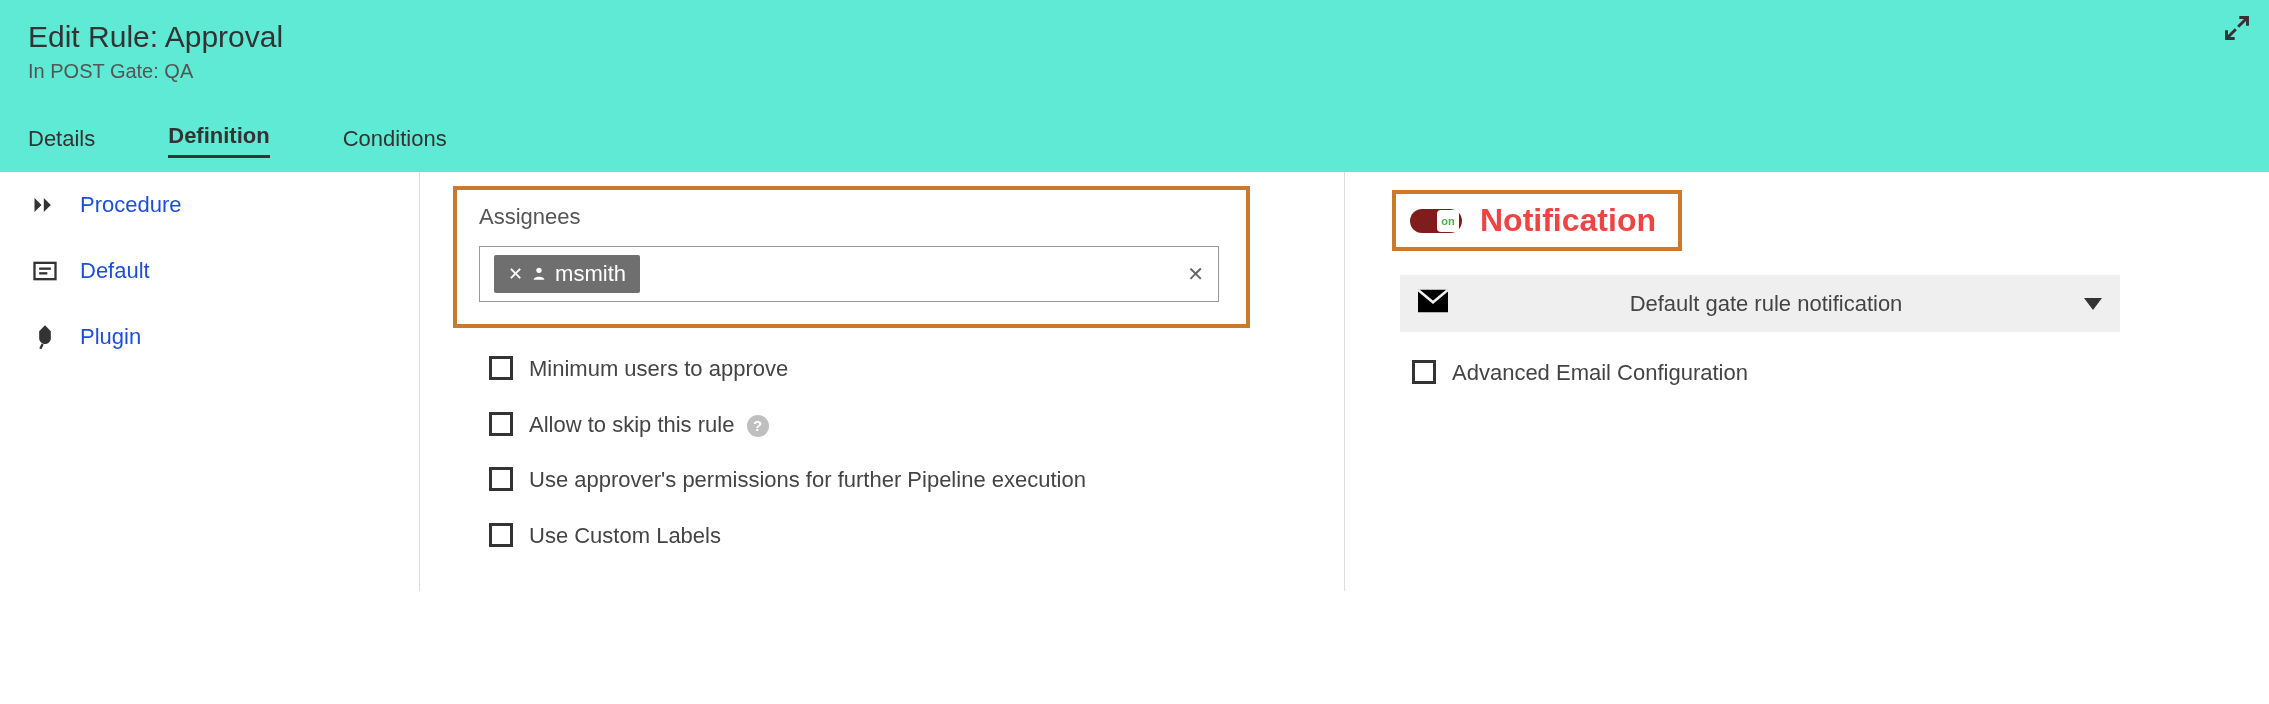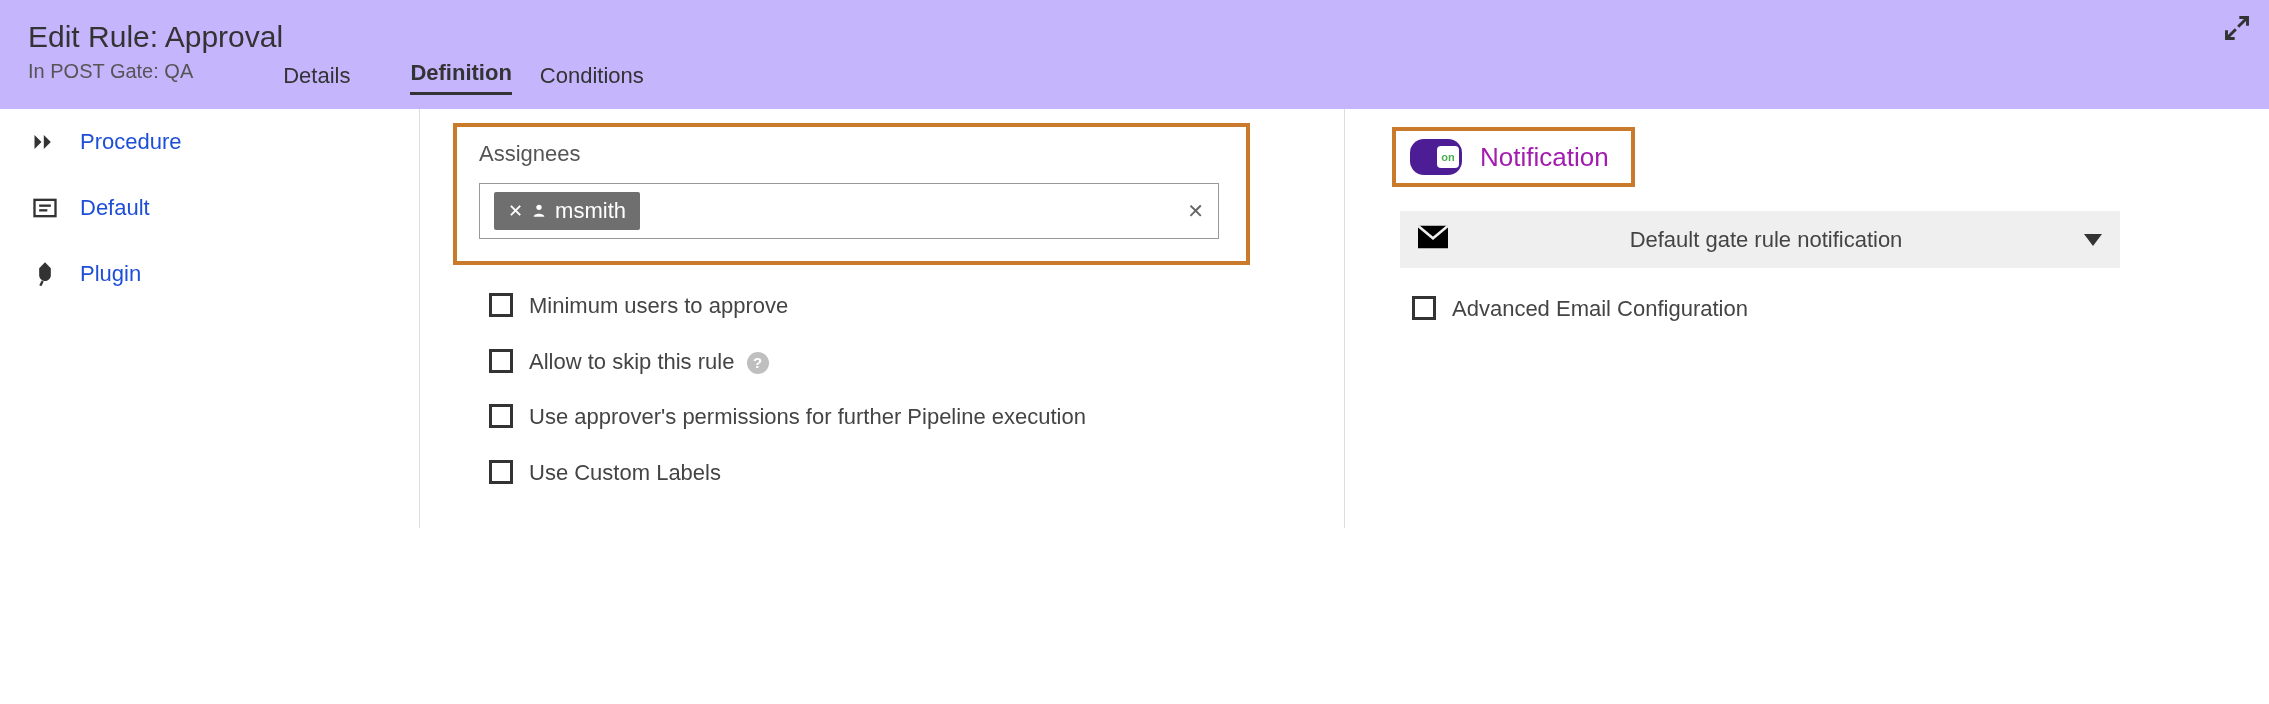--- a/index.html
+++ b/index.html
@@ -4,32 +4,34 @@
 <style>
   * { box-sizing: border-box; margin: 0; padding: 0; }
   body {
     font-family: "Segoe UI", Arial, sans-serif;
     font-size: 20px;
     color: #333;
     background: #fff;
     width: 2269px;
   }
   .header {
-    background: #c4b5fd;
+    background: #5eead4;
     padding: 20px 28px 14px 28px;
     display: flex;
+    justify-content: space-between;
     align-items: flex-start;
     position: relative;
+    flex-direction: column;
   }
   .header-left { display: flex; flex-direction: column; gap: 6px; }
   .title { font-size: 30px; font-weight: 400; color: #333; }
   .subtitle { font-size: 20px; color: #555; }
-  .header-right { display: flex; align-items: flex-end; gap: 28px; margin-top: 40px; margin-right: 6px; }
+  .header-right { display: flex; align-items: flex-end; gap: 73px; margin-top: 40px; margin-right: 6px; }
   .tab { font-size: 22px; color: #333; cursor: pointer; padding-bottom: 6px; }
-  .tab.active { font-weight: 600; border-bottom: 3px solid #333; margin-left: 32px; }
+  .tab.active { font-weight: 600; border-bottom: 3px solid #333; }
   .expand-icon { position: absolute; top: 14px; right: 18px; cursor: pointer; }
   .expand-icon svg { width: 28px; height: 28px; }
 
   .body {
     display: flex;
     align-items: stretch;
   }
   .sidebar {
     width: 420px;
     padding-top: 0;
@@ -118,38 +120,38 @@
 
   .notif-box {
     display: inline-flex;
     align-items: center;
     gap: 18px;
     padding: 8px 22px 8px 14px;
     margin-left: -8px;
     margin-top: -6px;
   }
   .toggle {
-    width: 52px; height: 36px;
-    background: #4c1d95;
+    width: 52px; height: 24px;
+    background: #7f1d1d;
     border-radius: 14px;
     position: relative;
     cursor: pointer;
     display: flex;
     align-items: center;
     justify-content: flex-end;
     padding: 0 3px;
   }
   .toggle .knob {
     width: 22px; height: 22px;
     background: #fff;
     border-radius: 4px;
     display: flex; align-items: center; justify-content: center;
     font-size: 11px; color: #4caf50; font-weight: bold;
   }
-  .notif-label { font-size: 26px; color: #a21caf; }
+  .notif-label { font-size: 32px; color: #ef4444; font-weight: bold; }
 
   .notif-select {
     margin-top: 24px;
     background: #efefef;
     display: flex;
     align-items: center;
     padding: 14px 18px;
     width: 720px;
     justify-content: space-between;
     cursor: pointer;

